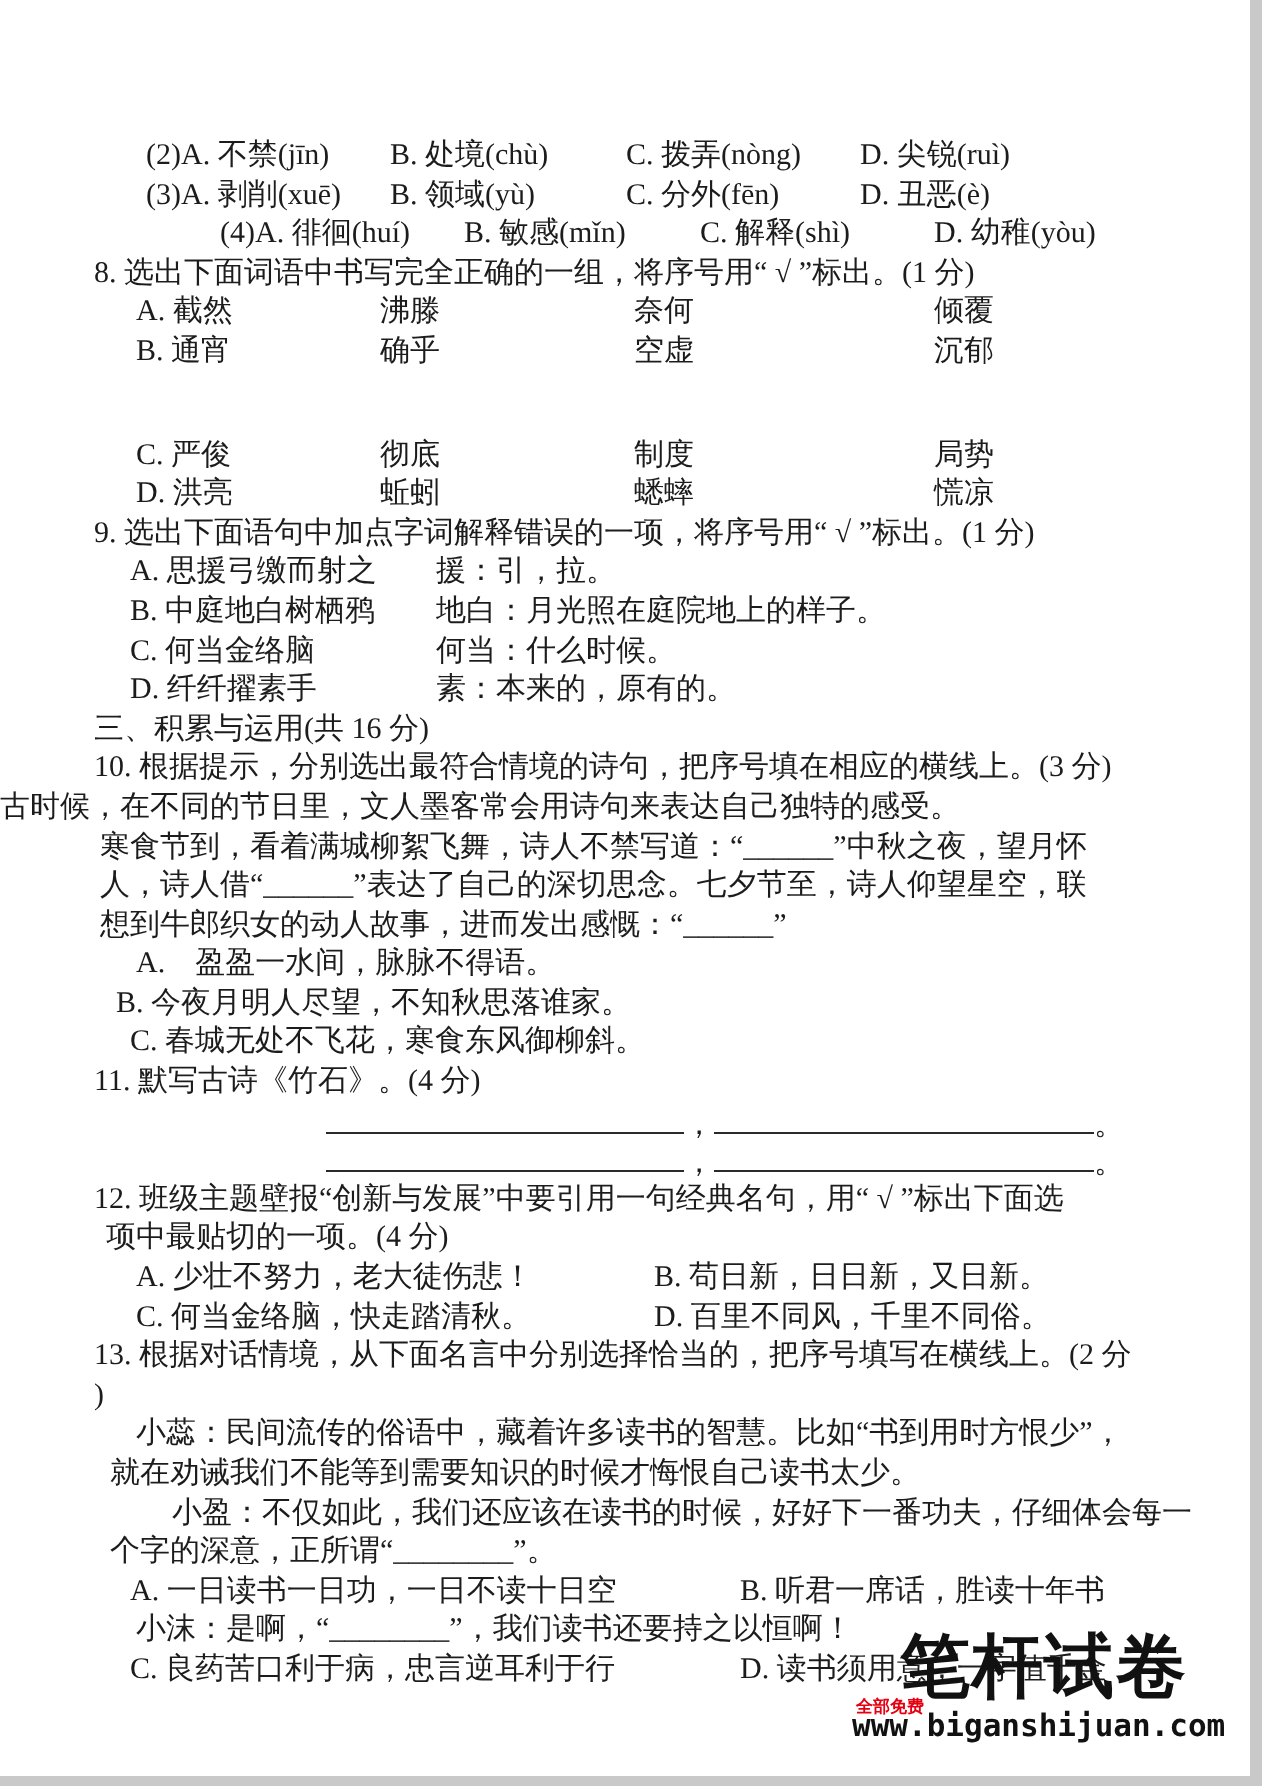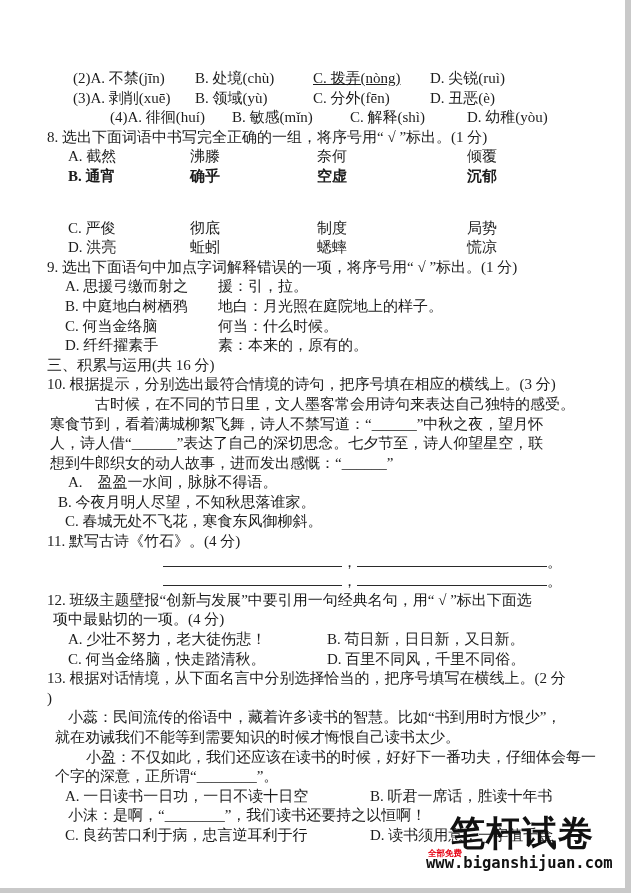--- a/index.html
+++ b/index.html
@@ -70,36 +70,36 @@
     position:absolute; bottom:0; left:0;
     width:100%; height:5px;
   }
 </style>
 </head>
 <body>
 
 <div class="page" style="background: rgb(255, 255, 255); color: rgb(28, 28, 28);">
 
   <div id="doc">
-      <div class="line cols" style="padding-left: 73px;"><span style="width: 122px;">(2)A. 不禁(jīn)</span><span style="width: 118px;">B. 处境(chù)</span><span style="width: 117px; text-decoration: underline;">C. 拨弄(nòng)</span><span>D. 尖锐(ruì)</span></div>
+      <div class="line cols" style="padding-left: 73px;"><span style="width: 122px;">(2)A. 不禁(jīn)</span><span style="width: 118px;">B. 处境(chù)</span><span style="width: 117px;">C. 拨弄(nòng)</span><span>D. 尖锐(ruì)</span></div>
       <div class="line cols" style="padding-left: 73px;"><span style="width: 122px;">(3)A. 剥削(xuē)</span><span style="width: 118px;">B. 领域(yù)</span><span style="width: 117px;">C. 分外(fēn)</span><span>D. 丑恶(è)</span></div>
       <div class="line cols" style="padding-left: 86px; margin-left: 24px;"><span style="width: 122px;">(4)A. 徘徊(huí)</span><span style="width: 118px;">B. 敏感(mǐn)</span><span style="width: 117px;">C. 解释(shì)</span><span>D. 幼稚(yòu)</span></div>
       <div class="line p" style="padding-left: 47px;">8. 选出下面词语中书写完全正确的一组，将序号用“ √ ”标出。(1 分)</div>
       <div class="line cols" style="padding-left: 68px;"><span style="width: 122px;">A. 截然</span><span style="width: 127px;">沸滕</span><span style="width: 150px;">奈何</span><span>倾覆</span></div>
-      <div class="line cols" style="padding-left: 68px; font-weight: bold;"><span style="width: 122px;">B. 通宵</span><span style="width: 127px;">确乎</span><span style="width: 150px;">空虚</span><span>沉郁</span></div>
+      <div class="line cols" style="padding-left: 68px;"><span style="width: 122px;">B. 通宵</span><span style="width: 127px;">确乎</span><span style="width: 150px;">空虚</span><span>沉郁</span></div>
       <div class="line cols" style="padding-left: 68px; margin-top: 32px;"><span style="width: 122px;">C. 严俊</span><span style="width: 127px;">彻底</span><span style="width: 150px;">制度</span><span>局势</span></div>
       <div class="line cols" style="padding-left: 68px;"><span style="width: 122px;">D. 洪亮</span><span style="width: 127px;">蚯蚓</span><span style="width: 150px;">蟋蟀</span><span>慌凉</span></div>
       <div class="line p" style="padding-left: 47px;">9. 选出下面语句中加点字词解释错误的一项，将序号用“ √ ”标出。(1 分)</div>
       <div class="line cols" style="padding-left: 65px;"><span style="width: 153px;">A. 思援弓缴而射之</span><span>援：引，拉。</span></div>
       <div class="line cols" style="padding-left: 65px;"><span style="width: 153px;">B. 中庭地白树栖鸦</span><span>地白：月光照在庭院地上的样子。</span></div>
       <div class="line cols" style="padding-left: 65px;"><span style="width: 153px;">C. 何当金络脑</span><span>何当：什么时候。</span></div>
       <div class="line cols" style="padding-left: 65px;"><span style="width: 153px;">D. 纤纤擢素手</span><span>素：本来的，原有的。</span></div>
       <div class="line p" style="padding-left: 47px;">三、积累与运用(共 16 分)</div>
       <div class="line p" style="padding-left: 47px;">10. 根据提示，分别选出最符合情境的诗句，把序号填在相应的横线上。(3 分)</div>
-      <div class="line p" style="padding-left: 95px;">古时候，在不同的节日里，文人墨客常会用诗句来表达自己独特的感受。</div>
+      <div class="line p" style="">古时候，在不同的节日里，文人墨客常会用诗句来表达自己独特的感受。</div>
       <div class="line p" style="padding-left: 50px;">寒食节到，看着满城柳絮飞舞，诗人不禁写道：“______”中秋之夜，望月怀</div>
       <div class="line p" style="padding-left: 50px;">人，诗人借“______”表达了自己的深切思念。七夕节至，诗人仰望星空，联</div>
       <div class="line p" style="padding-left: 50px;">想到牛郎织女的动人故事，进而发出感慨：“______”</div>
       <div class="line p" style="padding-left: 68px;">A.　盈盈一水间，脉脉不得语。</div>
       <div class="line p" style="padding-left: 58px;">B. 今夜月明人尽望，不知秋思落谁家。</div>
       <div class="line p" style="padding-left: 65px;">C. 春城无处不飞花，寒食东风御柳斜。</div>
       <div class="line p" style="padding-left: 47px;">11. 默写古诗《竹石》。(4 分)</div>
       <div class="line ans" style="padding-left: 163px;"><span class="blank" style="width: 179px;"></span><span>，</span><span class="blank" style="width: 190px;"></span><span>。</span></div>
       <div class="line ans" style="padding-left: 163px;"><span class="blank" style="width: 179px;"></span><span>，</span><span class="blank" style="width: 190px;"></span><span>。</span></div>
       <div class="line p" style="padding-left: 47px;">12. 班级主题壁报“创新与发展”中要引用一句经典名句，用“ √ ”标出下面选</div>

